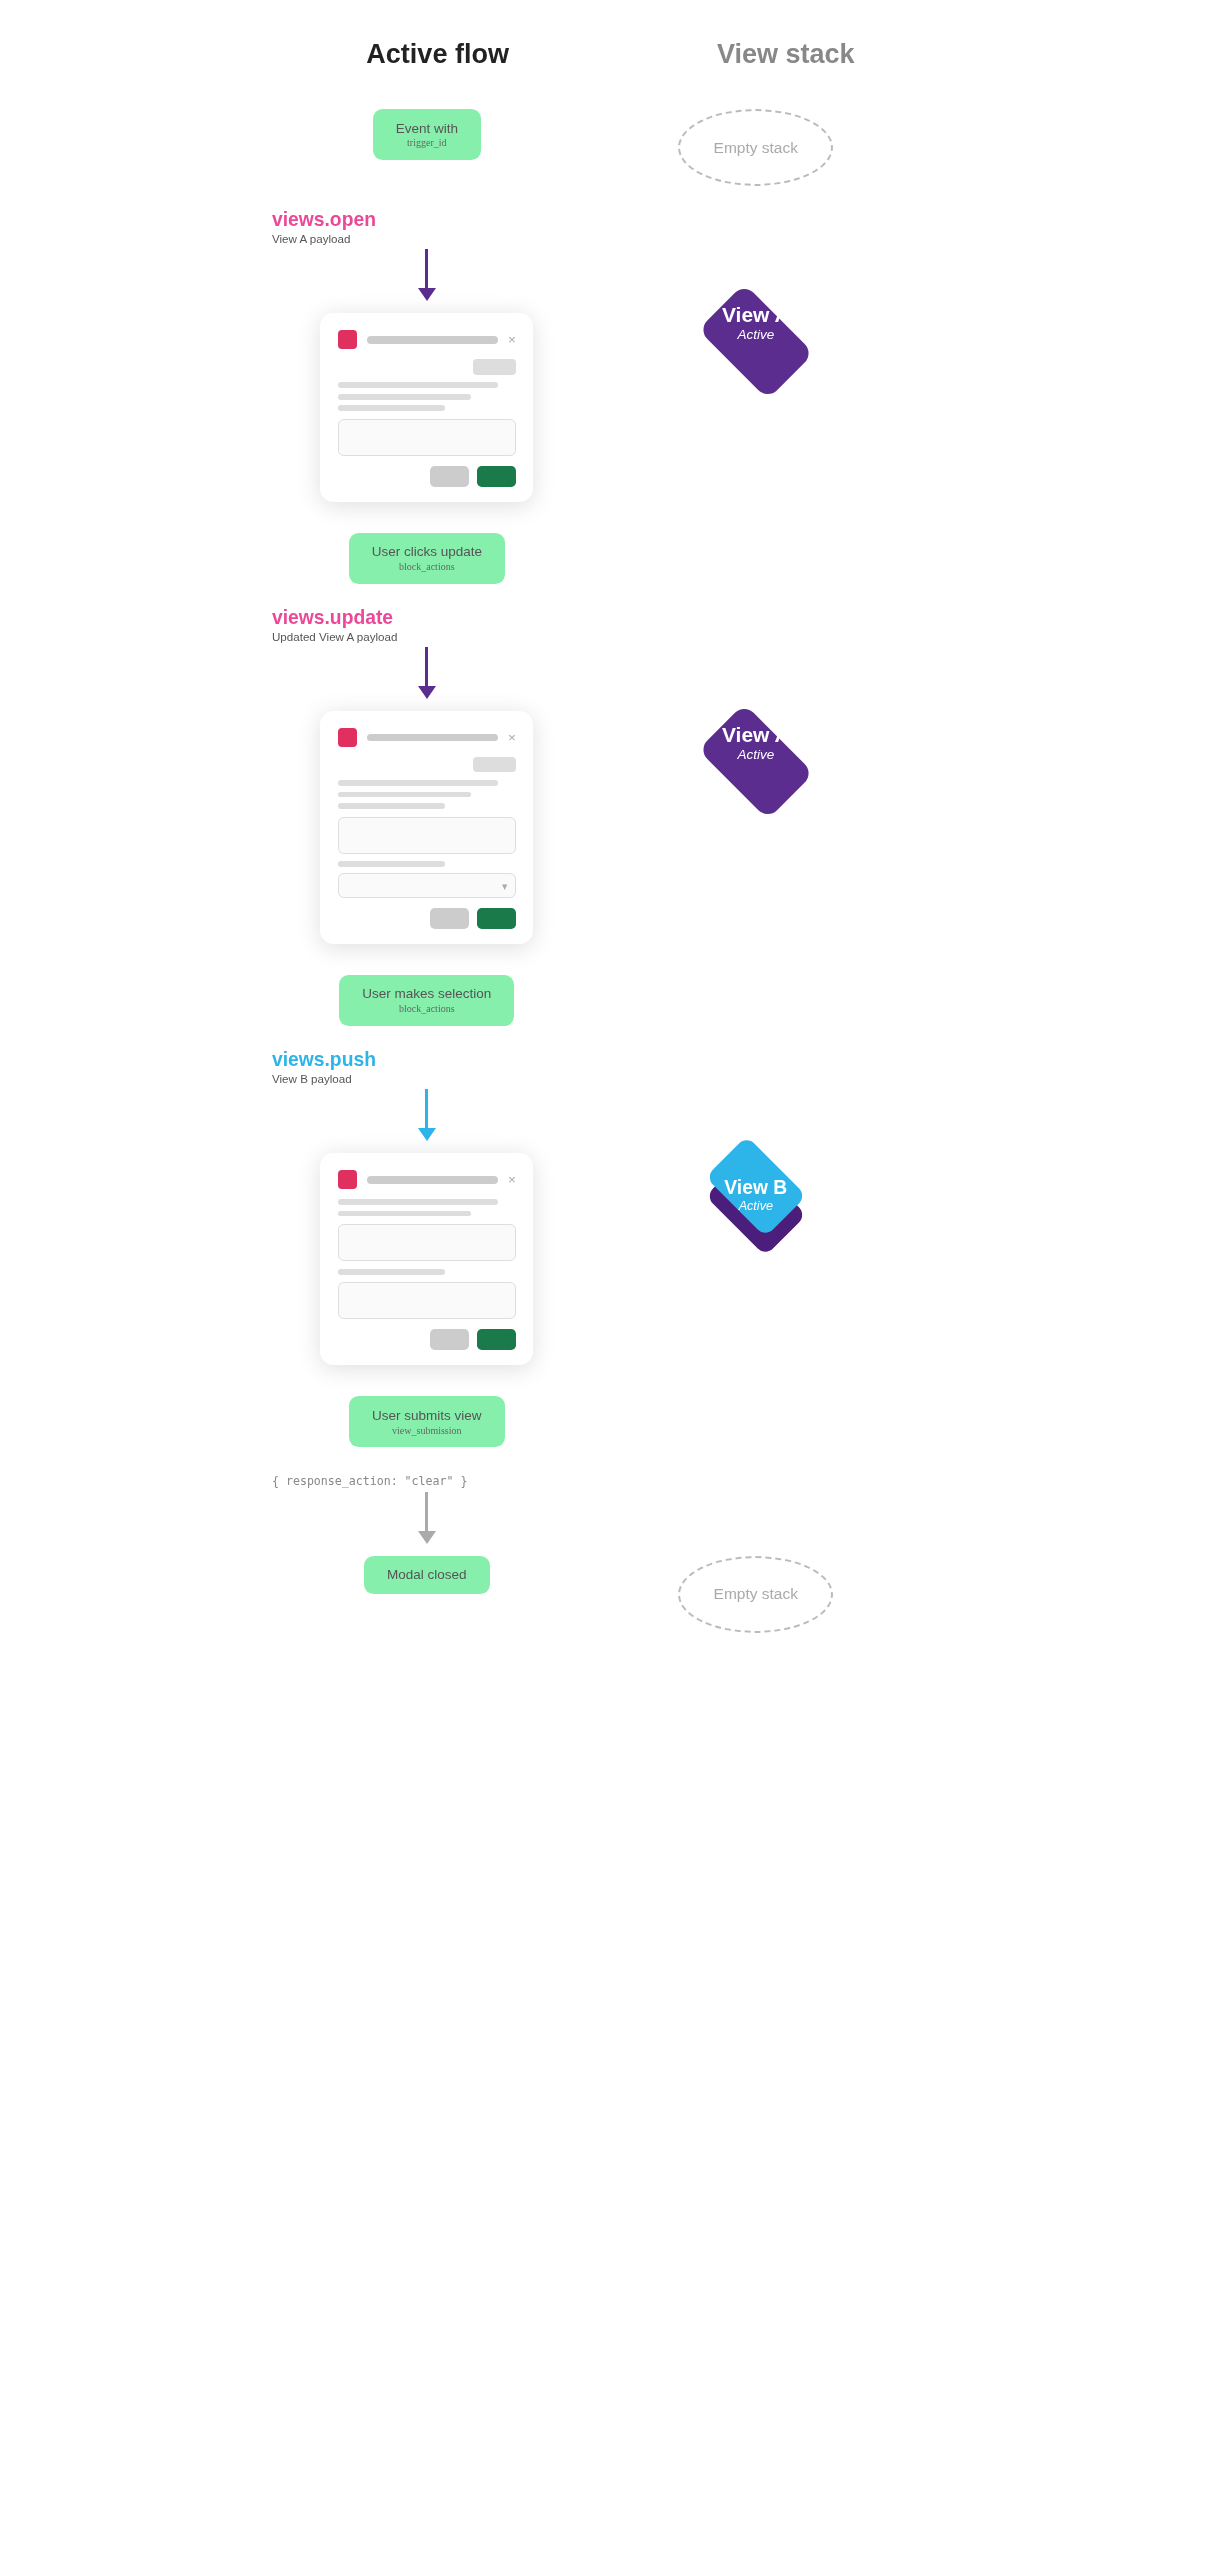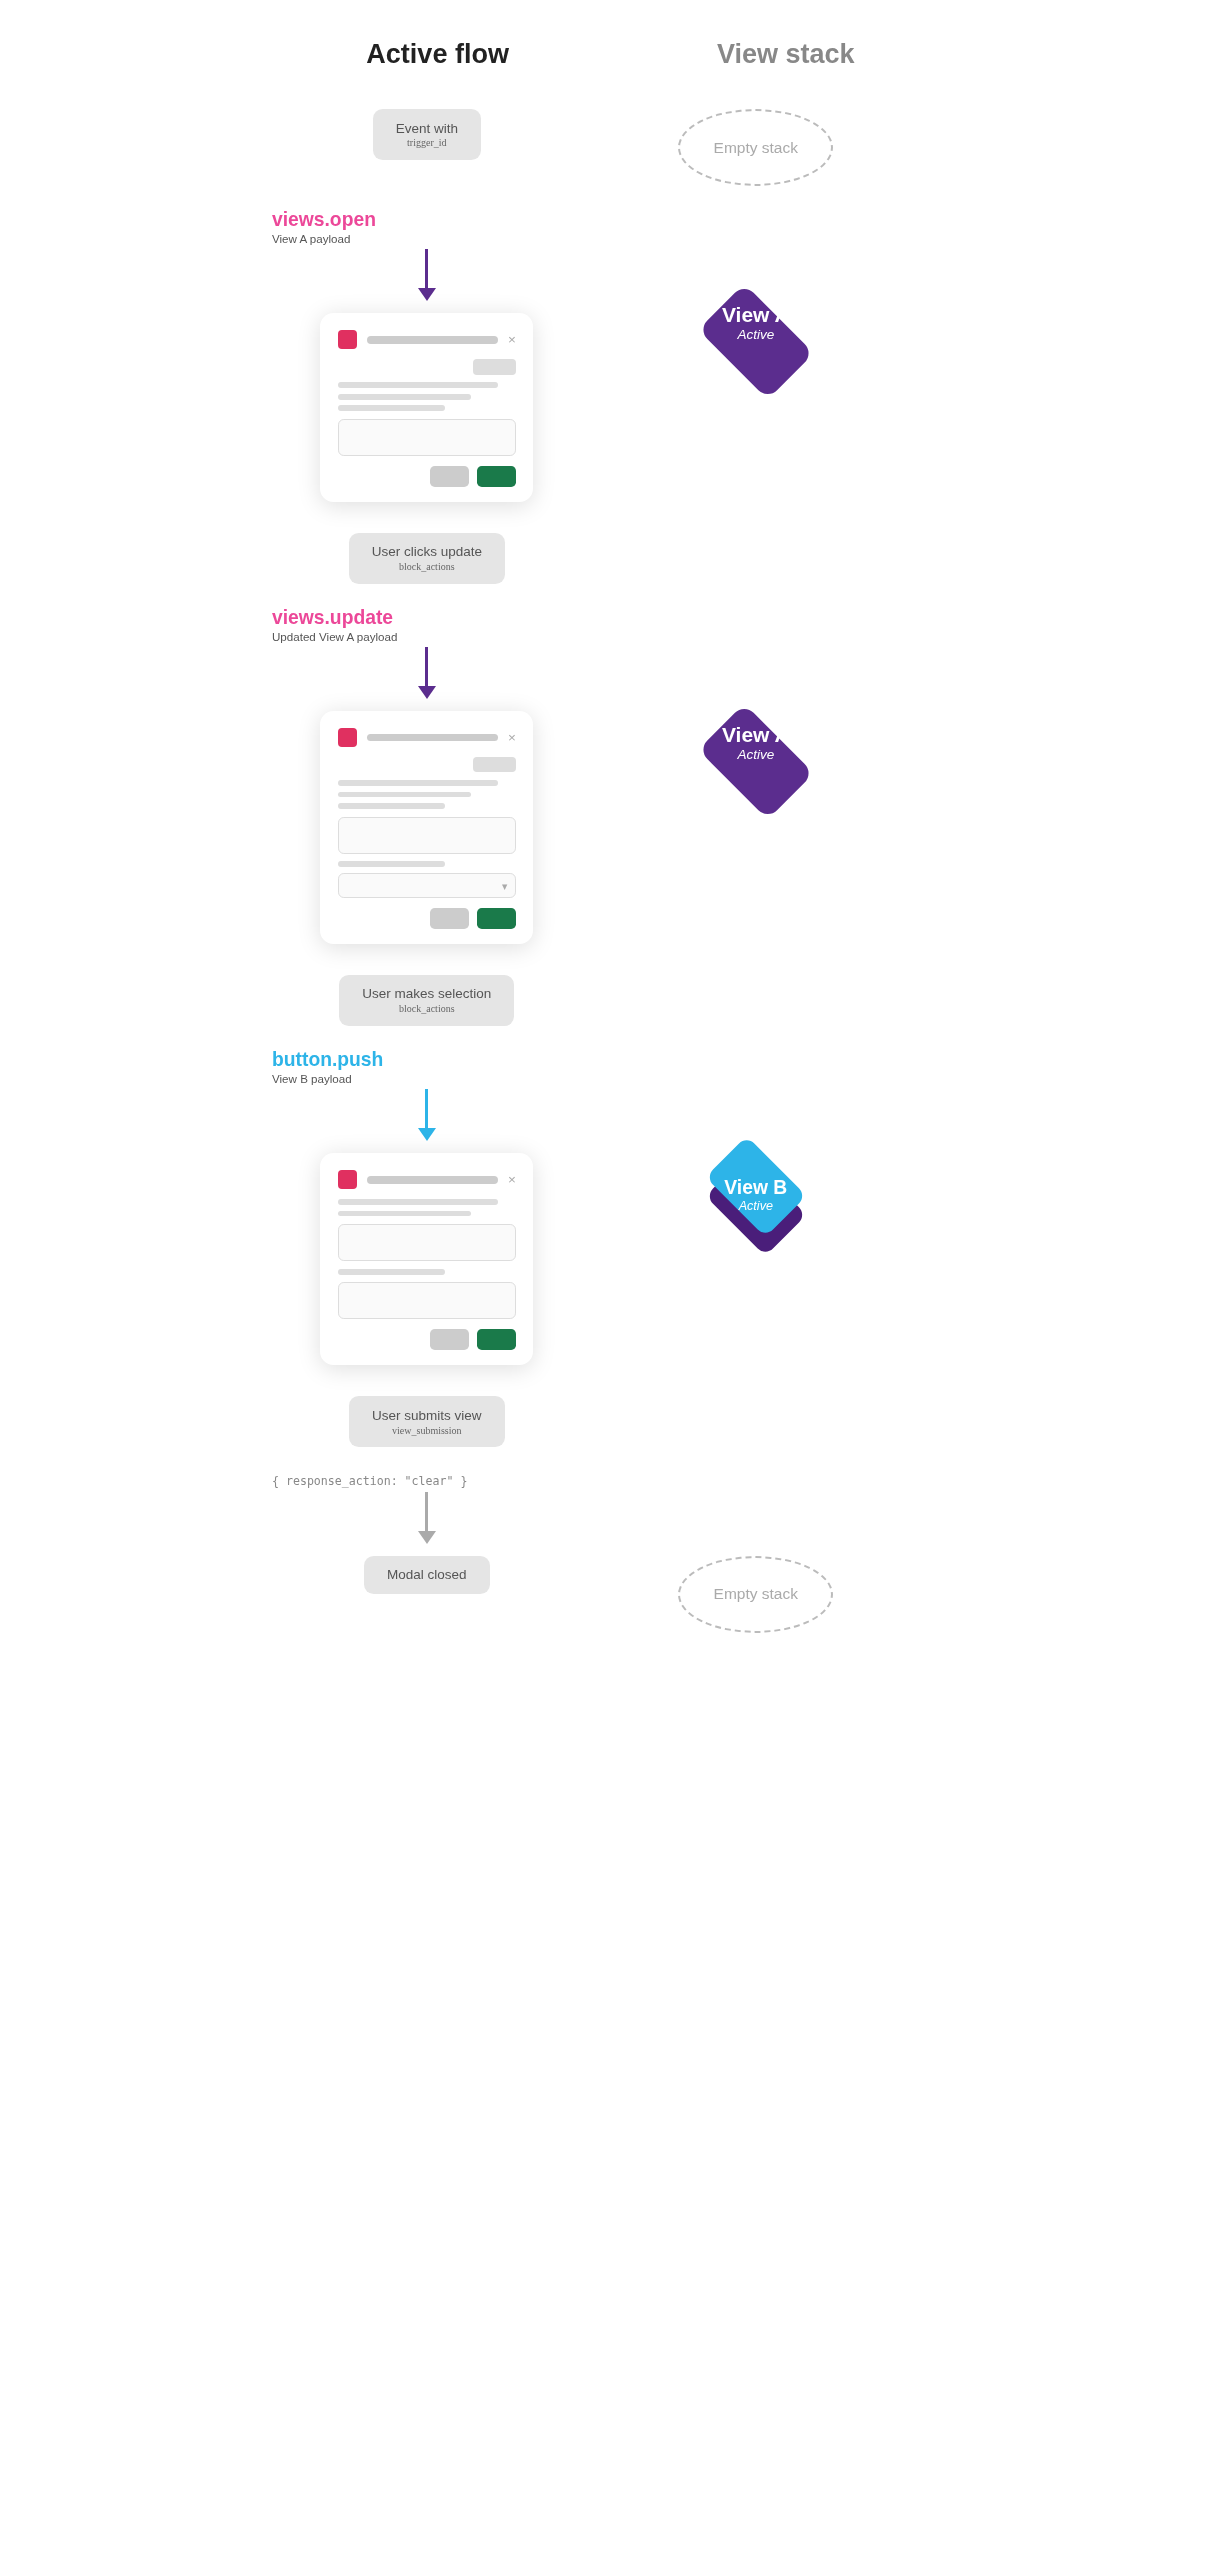--- a/index.html
+++ b/index.html
@@ -43,21 +43,21 @@
     .right-col {
       width: 329px;
       display: flex;
       flex-direction: column;
       align-items: center;
       justify-content: center;
     }
 
     
     .event-box {
-      background: #e5e5e5;
+      background: #86efac;
       border-radius: 9.7px;
       padding: 11.6px 23px;
       text-align: center;
       font-size: 12.6px;
       color: #444;
     }
     .event-box .main-label {
       font-size: 13.5px;
       font-weight: 500;
       color: #555;
@@ -444,21 +444,21 @@
         <div class="main-label">User makes selection</div>
         <div class="sub-label">block_actions</div>
       </div>
     </div>
     <div class="right-col"></div>
   </div>
 
   <div class="full-row mt8">
     <div class="left-col">
       <div class="api-label">
-        <div class="api-name blue">button.push</div>
+        <div class="api-name blue">views.push</div>
         <div class="api-payload">View B payload</div>
       </div>
       <div class="arrow-down">
         <div class="arrow-line blue"></div>
         <div class="arrow-head blue"></div>
       </div>
 
       <div class="modal-mockup">
         <div class="modal-header-row">
           <div class="modal-red-square"></div>

